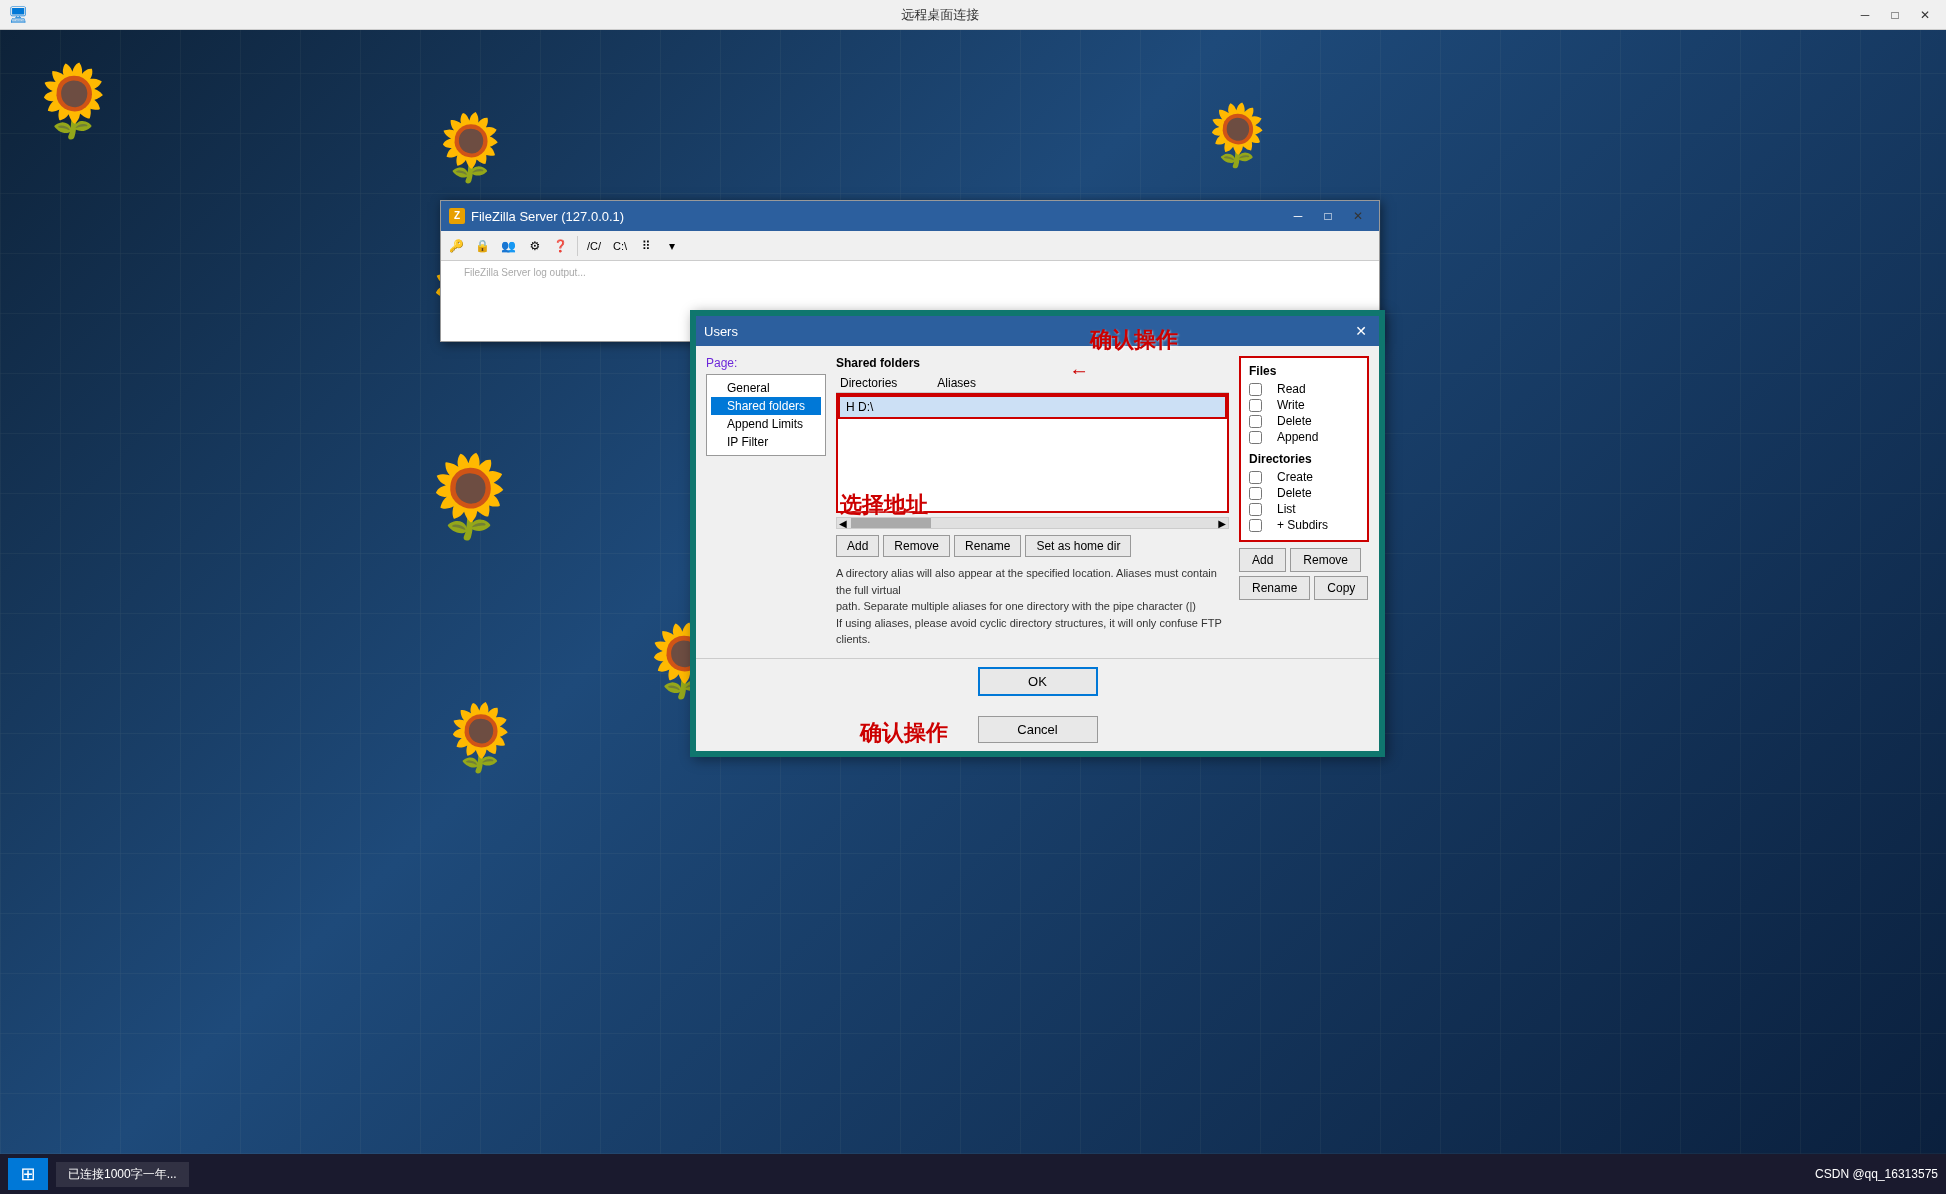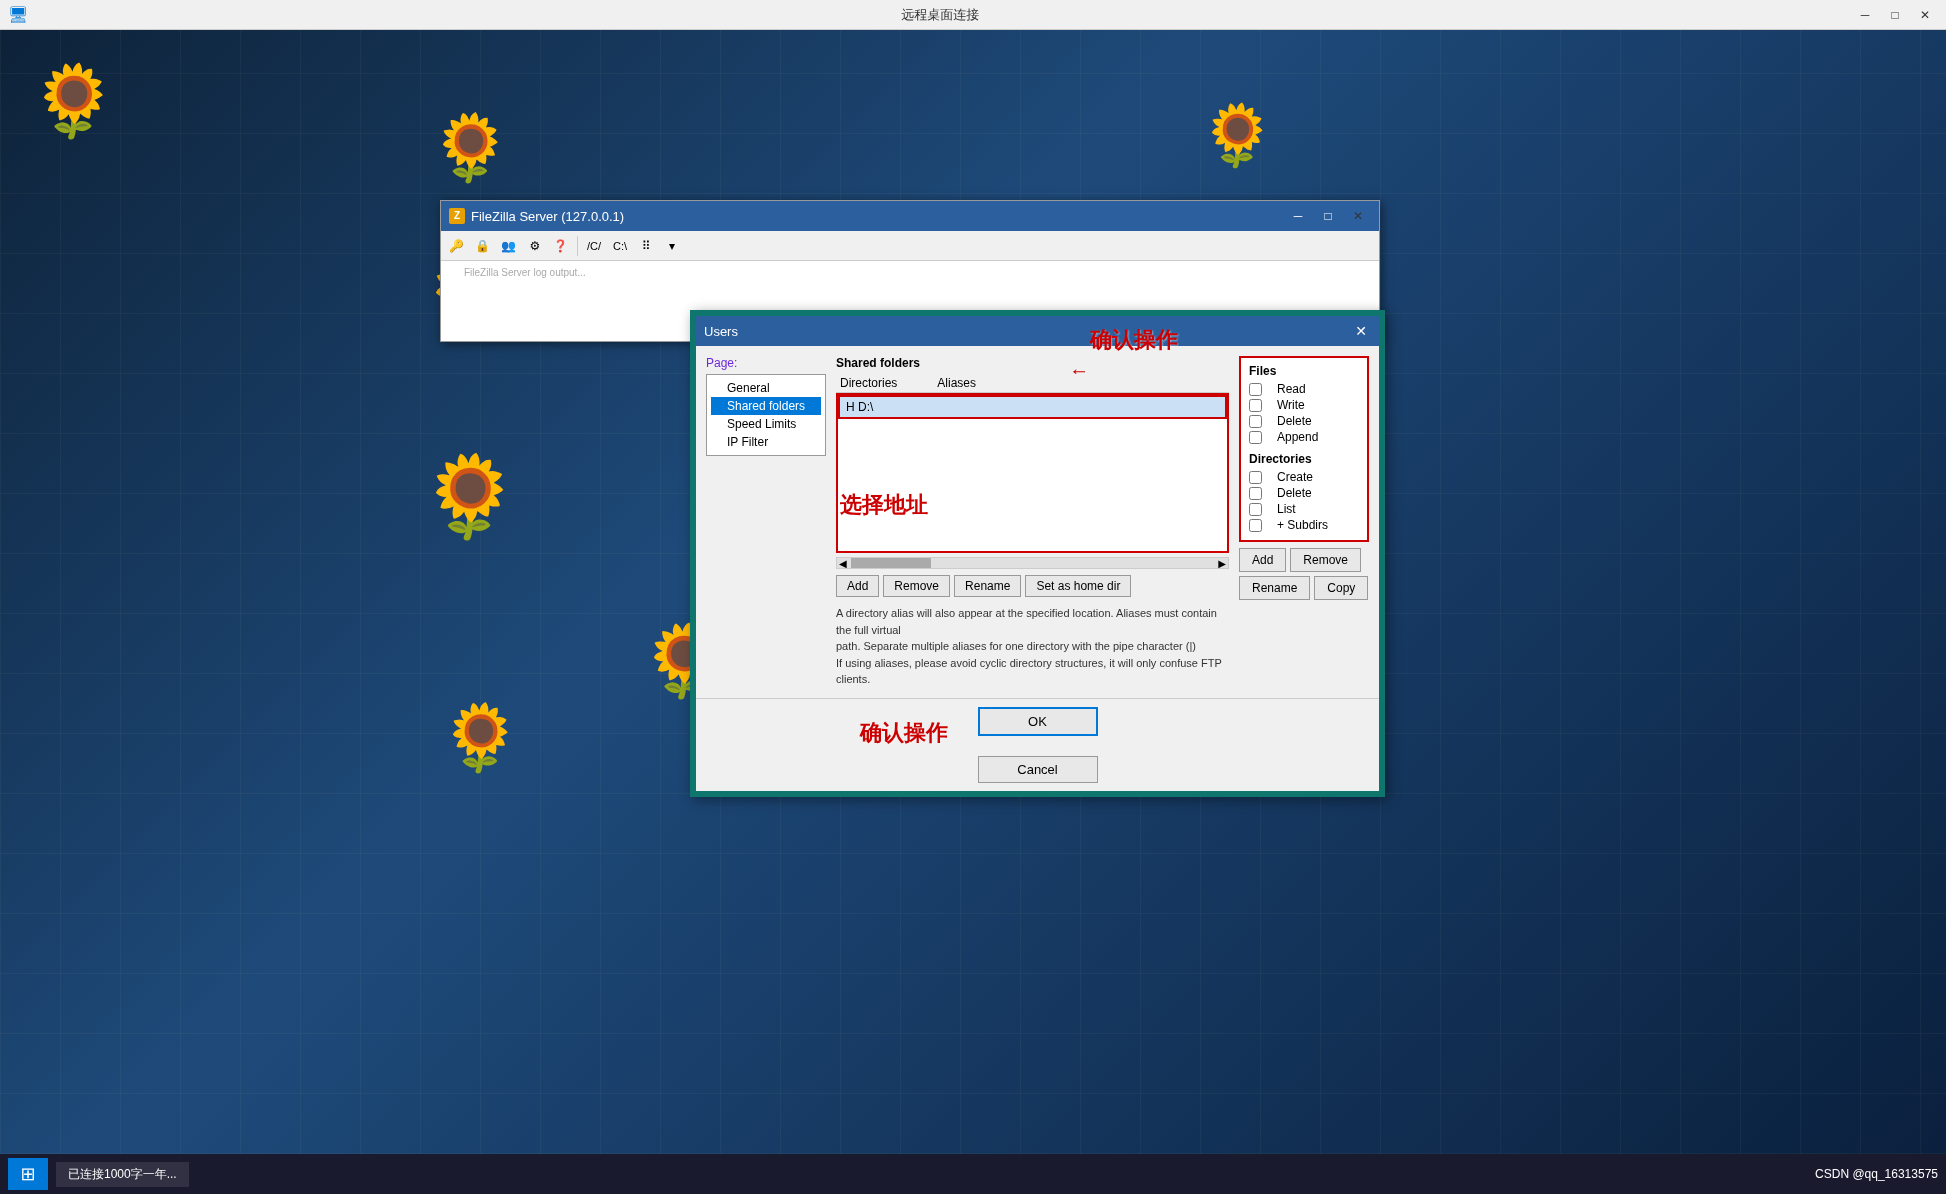--- a/index.html
+++ b/index.html
@@ -212,21 +212,21 @@
     .directories-table-header {
       display: flex;
       gap: 40px;
       padding: 2px 4px;
       font-size: 12px;
       border-bottom: 1px solid #ccc;
     }
     .directories-list {
       background: white;
       border: 1px solid #999;
-      height: 160px;
+      height: 120px;
       overflow-y: auto;
       margin-bottom: 4px;
     }
     .dir-item {
       padding: 3px 6px;
       font-size: 12px;
       cursor: pointer;
       background: #cce0f5;
       border: 2px solid #c00;
     }
@@ -466,21 +466,21 @@
     <button class="dialog-close-btn">✕</button>
   </div>
 
   <div class="dialog-body">
 
     <div class="left-panel">
       <div class="page-label">Page:</div>
       <div class="nav-tree">
         <div class="nav-item child">General</div>
         <div class="nav-item child selected">Shared folders</div>
-        <div class="nav-item child">Speed Limits</div>
+        <div class="nav-item child">Append Limits</div>
         <div class="nav-item child">IP Filter</div>
       </div>
     </div>
 
     <div class="middle-panel">
       <div class="shared-folders-label">Shared folders</div>
 
       <div class="directories-table-header">
         <span>Directories</span>
         <span>Aliases</span>

